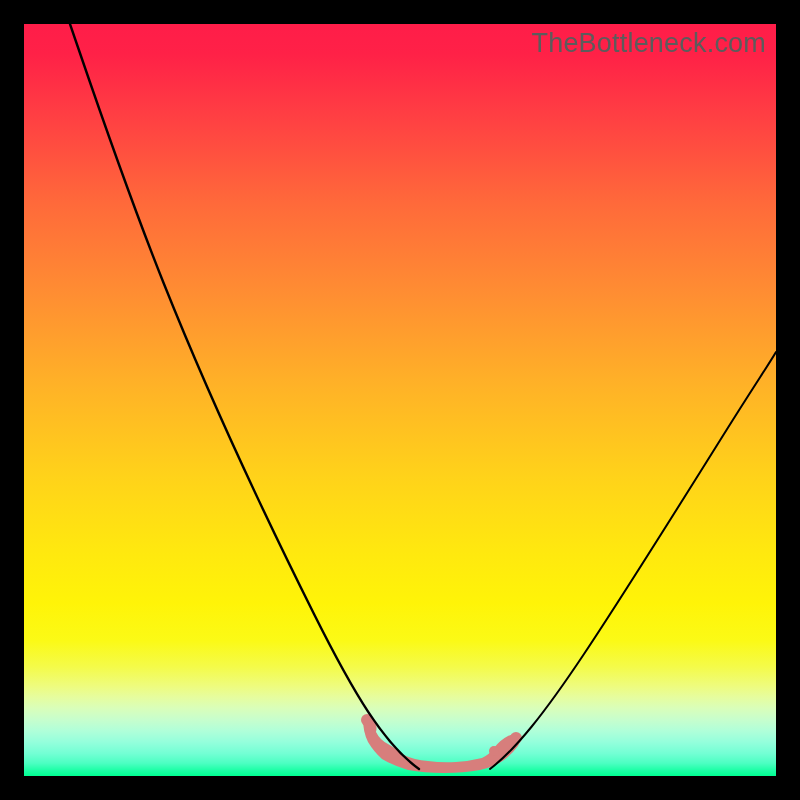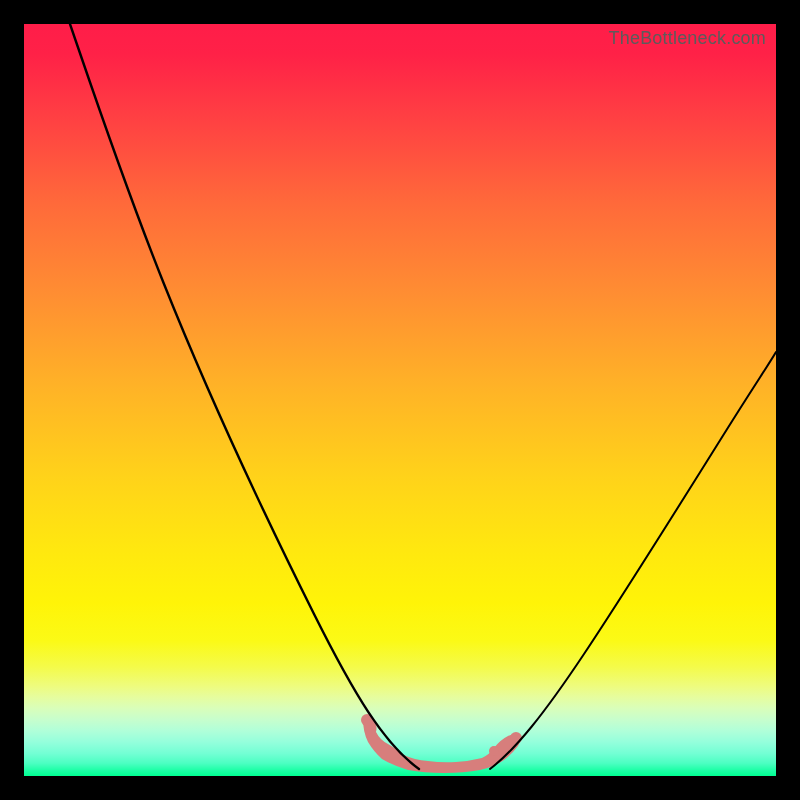--- a/index.html
+++ b/index.html
@@ -56,21 +56,21 @@
       #4cffc2 98.3%,
       #1fffa7 99.2%,
       #00ff92 100%
     );
   }
   .watermark {
     position: absolute;
     top: 4px;
     right: 10px;
     color: #5c5c5c;
-    font-size: 18px;
+    font-size: 27px;
     font-weight: 400;
     letter-spacing: 0.2px;
     user-select: none;
   }
   svg.curves {
     position: absolute;
     left: 0;
     top: 0;
     width: 100%;
     height: 100%;

